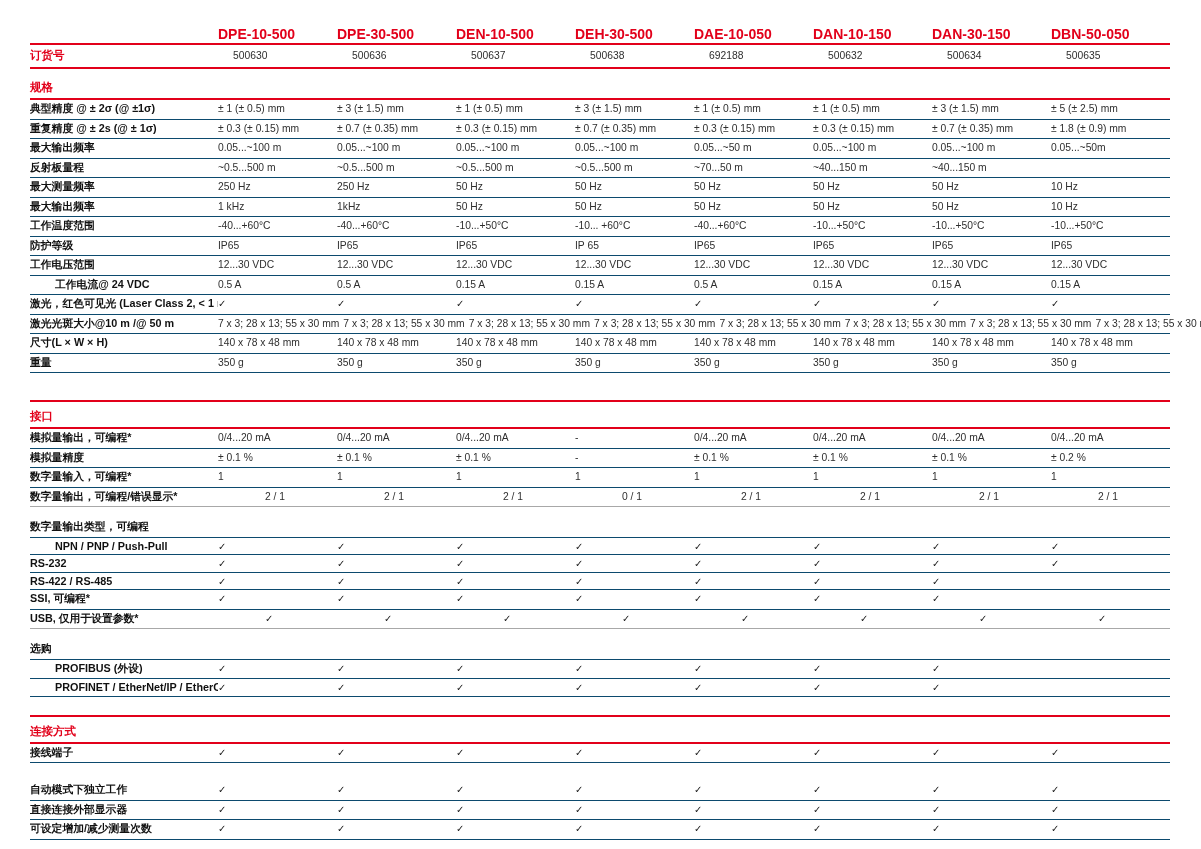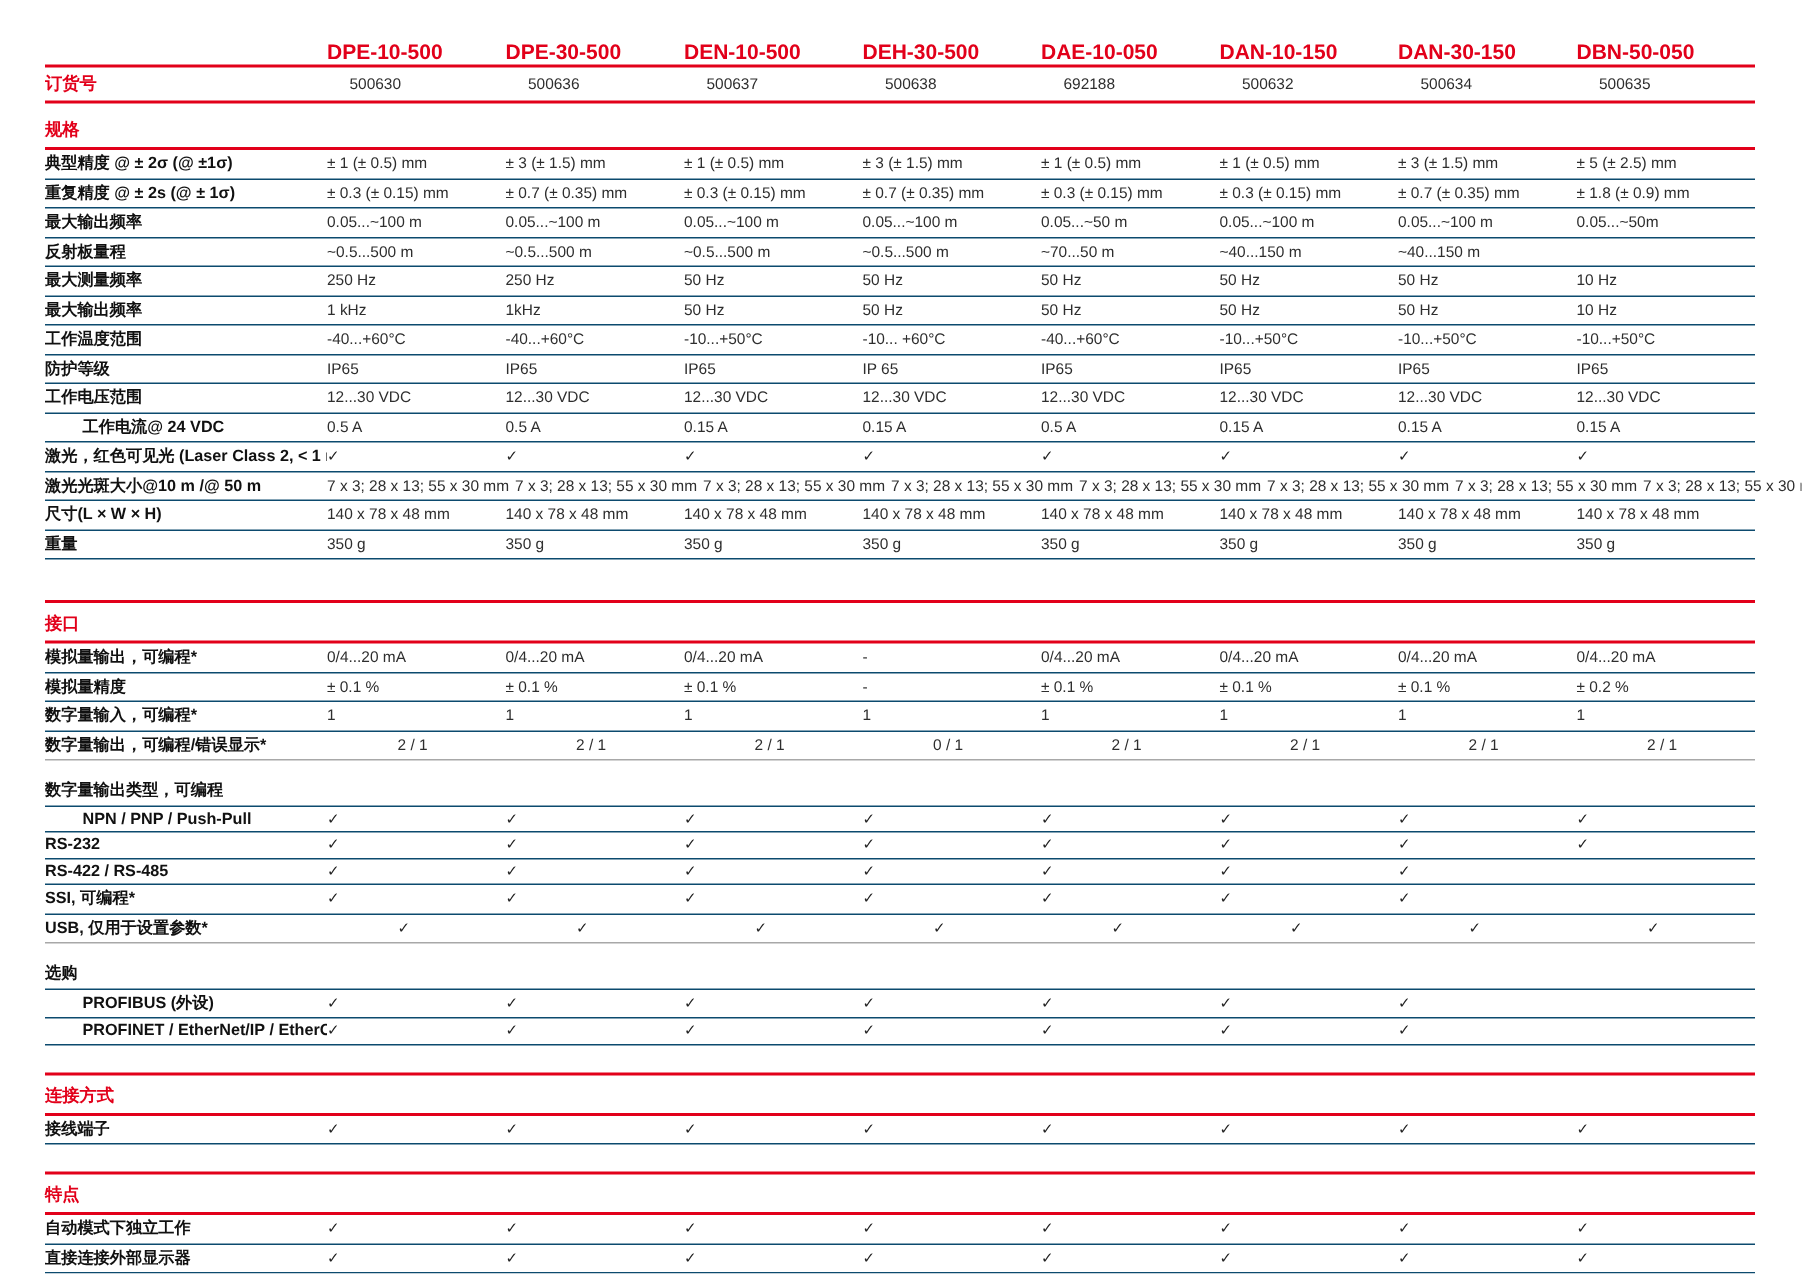--- a/index.html
+++ b/index.html
@@ -396,21 +396,20 @@
           <div class="cell check">✓</div>
           <div class="cell check">✓</div>
           <div class="cell check">✓</div>
           <div class="cell check">✓</div>
           <div class="cell check">✓</div>
           <div class="cell check">✓</div>
           <div class="cell check">✓</div>
         </div>
       </div>
       <div class="section sec-3 ruled-top">
-        <div class="section-header"><span class="section-title">特点</span></div>
         <div class="grid-row spec-row">
           <div class="row-label">自动模式下独立工作</div>
           <div class="cell check">✓</div>
           <div class="cell check">✓</div>
           <div class="cell check">✓</div>
           <div class="cell check">✓</div>
           <div class="cell check">✓</div>
           <div class="cell check">✓</div>
           <div class="cell check">✓</div>
           <div class="cell check">✓</div>

